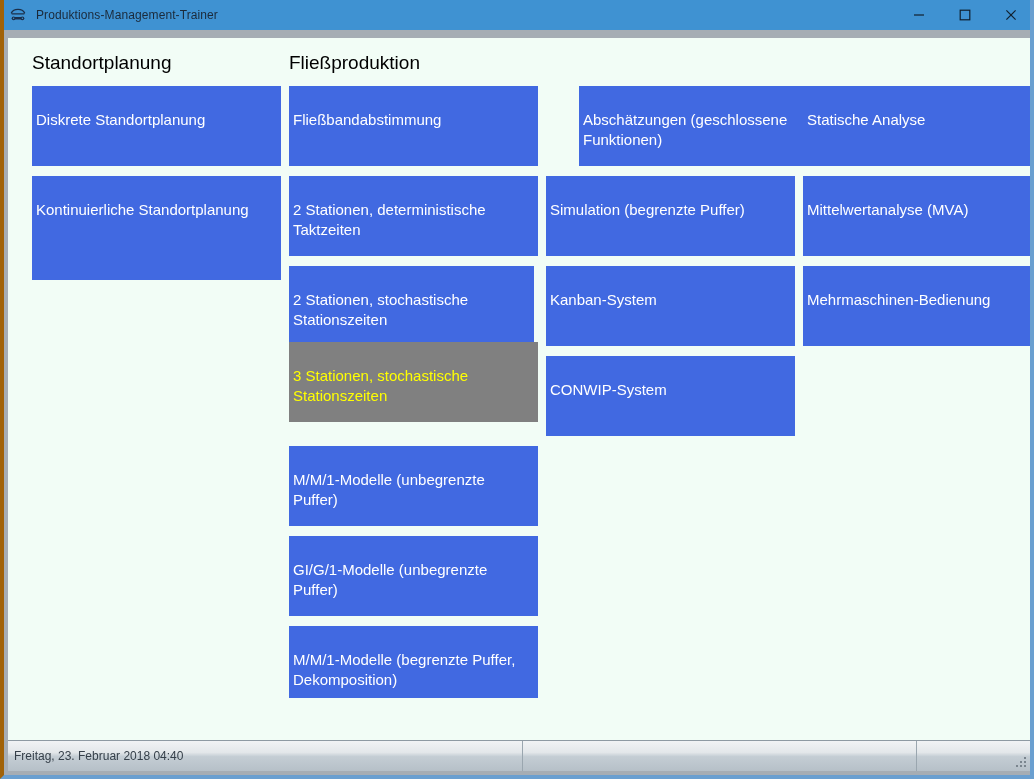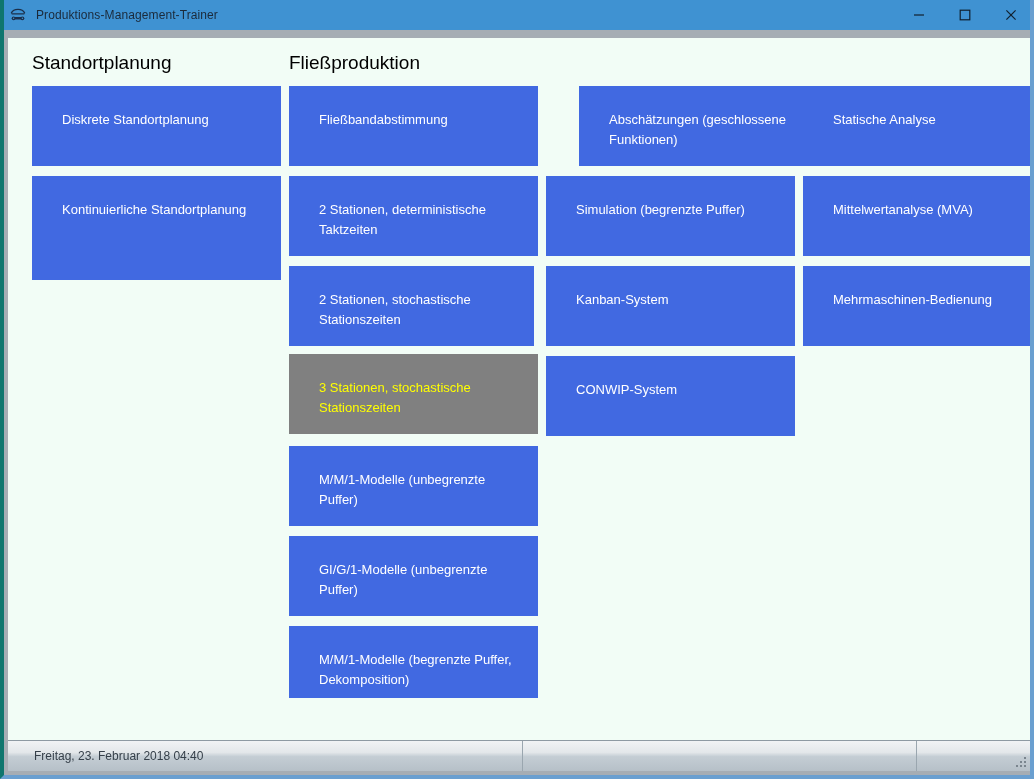--- a/index.html
+++ b/index.html
@@ -12,21 +12,21 @@
     font-family: "Liberation Sans", sans-serif;
     -webkit-font-smoothing: antialiased;
   }
 
   .window {
     position: relative;
     width: 1034px;
     height: 779px;
     box-sizing: border-box;
     background: #a6adb4;
-    border-left: 4px solid #0f766e;
+    border-left: 4px solid #a16207;
     border-right: 4px solid #6a9fd0;
     border-bottom: 4px solid #6a9fd0;
     overflow: hidden;
   }
 
   
   .titlebar {
     position: absolute;
     left: -4px;
     top: 0;
@@ -93,24 +93,24 @@
     font-size: 19px;
     color: #000000;
     white-space: nowrap;
     line-height: 22px;
   }
 
   .tile {
     position: absolute;
     background: #4169e1;
     color: #ffffff;
-    font-size: 13px;
+    font-size: 15px;
     line-height: 20px;
     box-sizing: border-box;
-    padding: 24px 12px 0 30px;
+    padding: 24px 12px 0 4px;
     overflow: hidden;
     cursor: default;
     user-select: none;
   }
   .tile.selected {
     background: #808080;
     color: #ffff00;
   }
 
   
@@ -132,21 +132,20 @@
     align-items: center;
     box-sizing: border-box;
   }
   .status-cell.first  { width: 514px; padding-left: 6px; }
   .status-cell.second { width: 394px; border-left: 1px solid #9aa6af; }
   .status-cell.third  { flex: 1; border-left: 1px solid #9aa6af; position: relative; }
   .status-text {
     font-size: 12px;
     color: #36404a;
     white-space: nowrap;
-    margin-left: 20px;
   }
   .grip {
     position: absolute;
     right: 4px;
     bottom: 4px;
     width: 12px;
     height: 12px;
   }
   .grip i {
     position: absolute;
@@ -197,21 +196,21 @@
   <div class="gray-strip"></div>
 
   <div class="client" id="client">
       <div class="col-header" style="left: 24px; top: 14px;">Standortplanung</div>
       <div class="tile" style="left: 24px; top: 48px; width: 249px; height: 80px;">Diskrete Standortplanung</div>
       <div class="tile" style="left: 24px; top: 138px; width: 249px; height: 104px;">Kontinuierliche Standortplanung</div>
       <div class="col-header" style="left: 281px; top: 14px;">Fließproduktion</div>
       <div class="tile" style="left: 281px; top: 48px; width: 249px; height: 80px;">Fließbandabstimmung</div>
       <div class="tile" style="left: 281px; top: 138px; width: 249px; height: 80px;">2 Stationen, deterministische Taktzeiten</div>
       <div class="tile" style="left: 281px; top: 228px; width: 245px; height: 80px;">2 Stationen, stochastische Stationszeiten</div>
-      <div class="tile selected" style="left: 281px; top: 316px; width: 249px; height: 80px;">3 Stationen, stochastische Stationszeiten</div>
+      <div class="tile selected" style="left: 281px; top: 304px; width: 249px; height: 80px;">3 Stationen, stochastische Stationszeiten</div>
       <div class="tile" style="left: 281px; top: 408px; width: 249px; height: 80px;">M/M/1-Modelle (unbegrenzte Puffer)</div>
       <div class="tile" style="left: 281px; top: 498px; width: 249px; height: 80px;">GI/G/1-Modelle (unbegrenzte Puffer)</div>
       <div class="tile" style="left: 281px; top: 588px; width: 249px; height: 72px;">M/M/1-Modelle (begrenzte Puffer, Dekomposition)</div>
       <div class="tile" style="left: 538px; top: 48px; width: 249px; height: 80px; margin-left: 33px;">Abschätzungen (geschlossene Funktionen)</div>
       <div class="tile" style="left: 538px; top: 138px; width: 249px; height: 80px;">Simulation (begrenzte Puffer)</div>
       <div class="tile" style="left: 538px; top: 228px; width: 249px; height: 80px;">Kanban-System</div>
       <div class="tile" style="left: 538px; top: 318px; width: 249px; height: 80px;">CONWIP-System</div>
       <div class="tile" style="left: 795px; top: 48px; width: 249px; height: 80px;">Statische Analyse</div>
       <div class="tile" style="left: 795px; top: 138px; width: 249px; height: 80px;">Mittelwertanalyse (MVA)</div>
       <div class="tile" style="left: 795px; top: 228px; width: 249px; height: 80px;">Mehrmaschinen-Bedienung</div>

